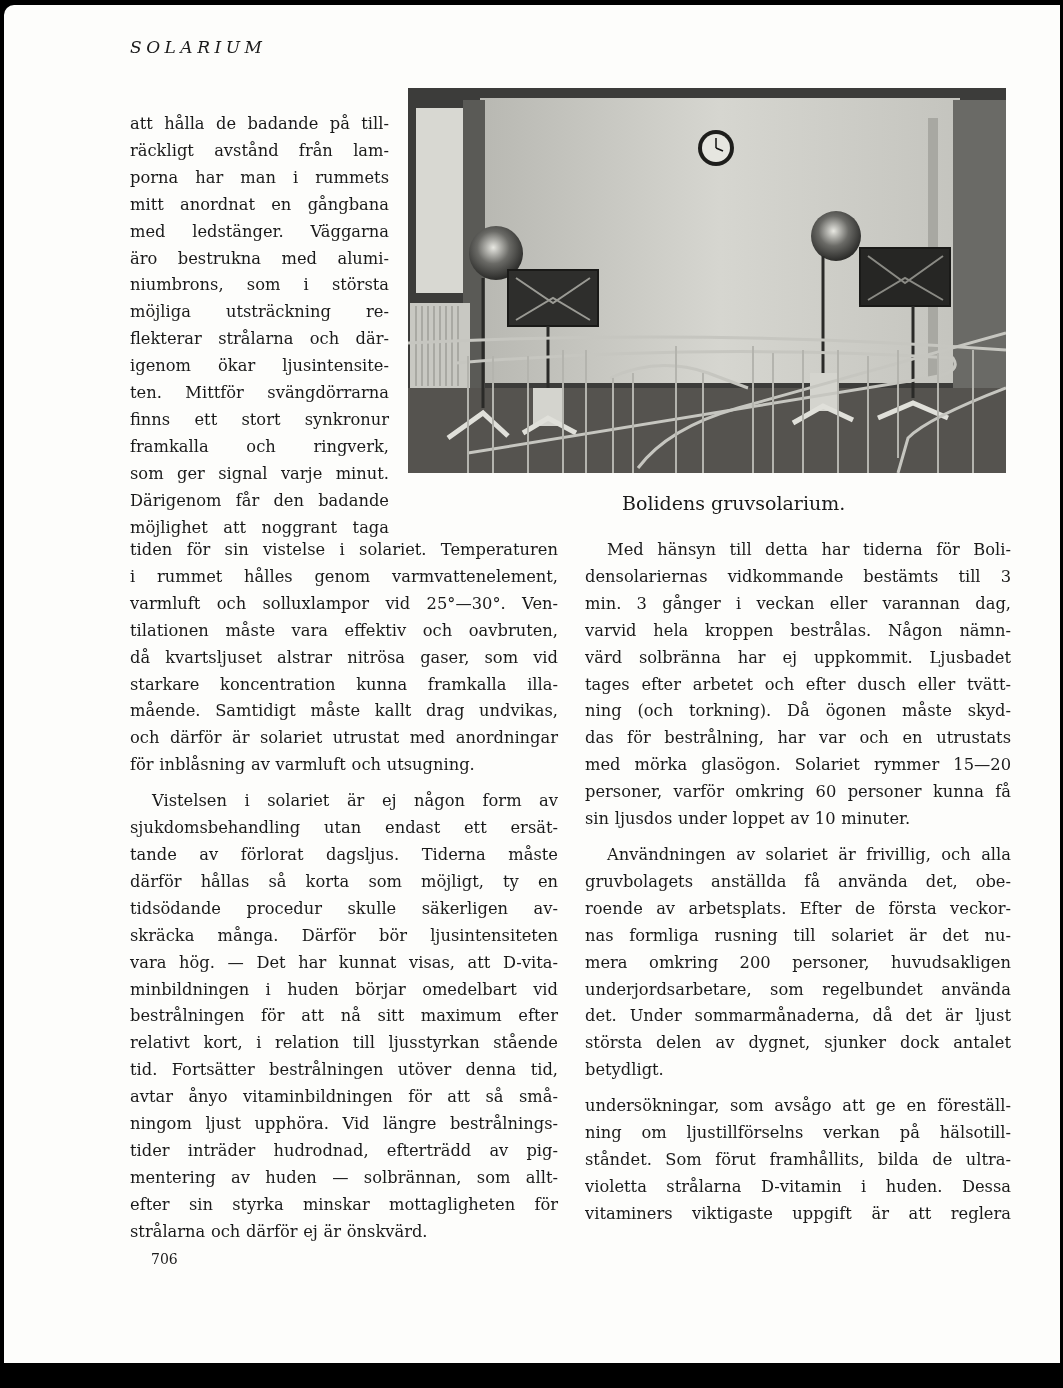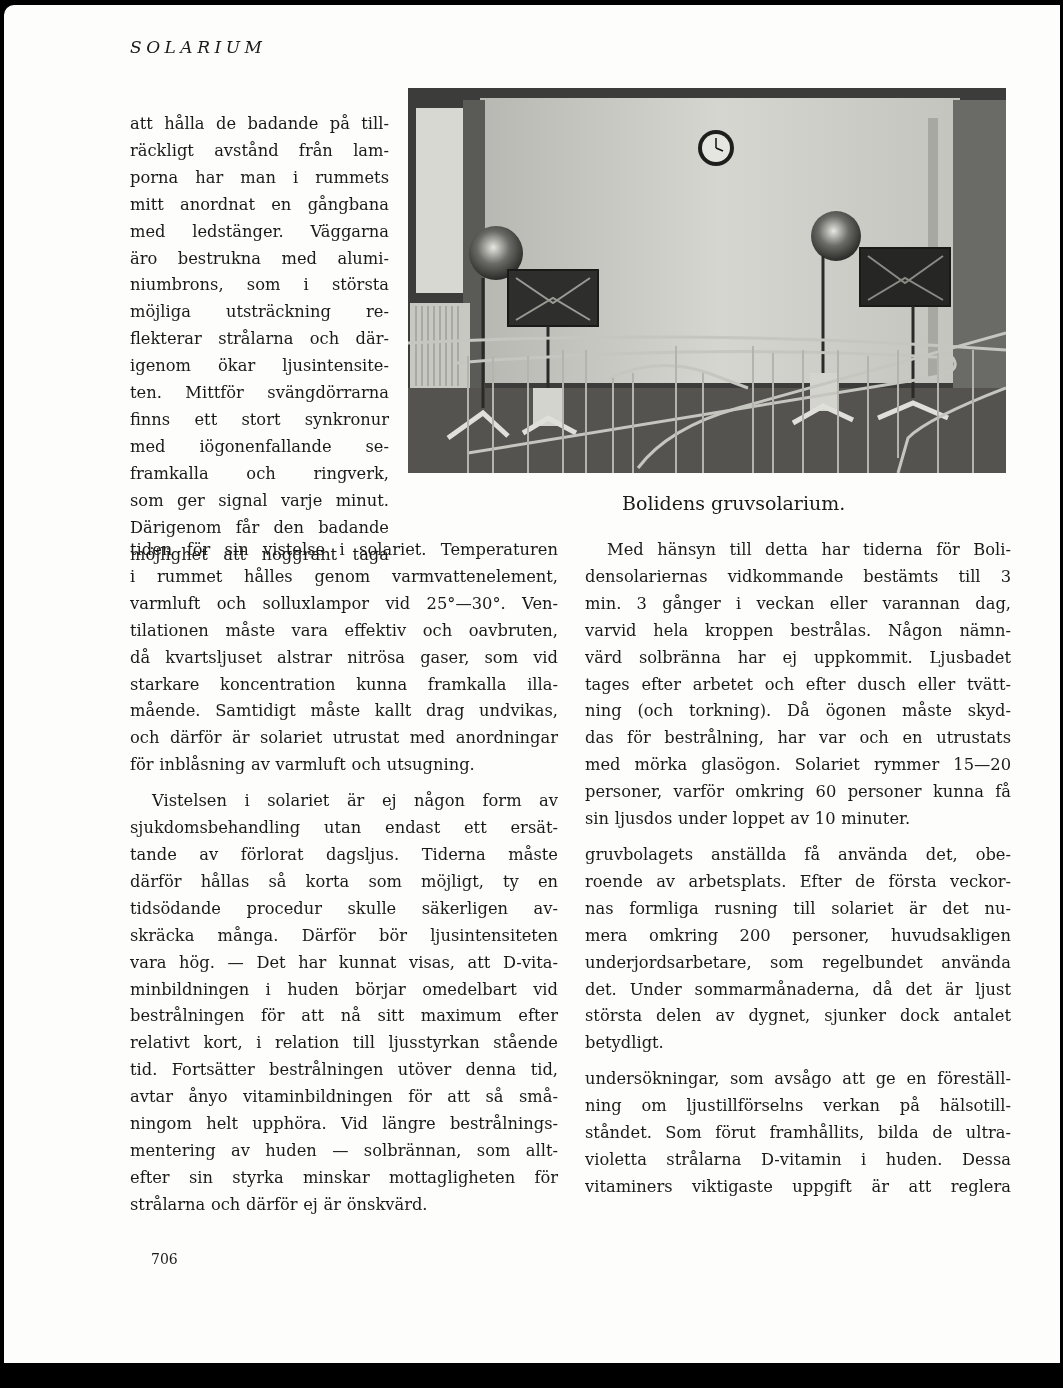--- a/index.html
+++ b/index.html
@@ -88,21 +88,20 @@
     <span class="line">porna har man i rummets</span>
     <span class="line">mitt anordnat en gångbana</span>
     <span class="line">med ledstänger. Väggarna</span>
     <span class="line">äro bestrukna med alumi-</span>
     <span class="line">niumbrons, som i största</span>
     <span class="line">möjliga utsträckning re-</span>
     <span class="line">flekterar strålarna och där-</span>
     <span class="line">igenom ökar ljusintensite-</span>
     <span class="line">ten. Mittför svängdörrarna</span>
     <span class="line">finns ett stort synkronur</span>
-    <span class="line">med iögonenfallande se-</span>
     <span class="line">framkalla och ringverk,</span>
     <span class="line">som ger signal varje minut.</span>
     <span class="line">Därigenom får den badande</span>
     <span class="line">möjlighet att noggrant taga</span>
   </div>
 
   <div class="photo">
     <svg width="598" height="385" viewBox="0 0 598 385" xmlns="http://www.w3.org/2000/svg">
       <defs>
         <linearGradient id="wall" x1="0" y1="0" x2="1" y2="0">
@@ -214,21 +213,22 @@
       <span class="line">tande av förlorat dagsljus. Tiderna måste</span>
       <span class="line">därför hållas så korta som möjligt, ty en</span>
       <span class="line">tidsödande procedur skulle säkerligen av-</span>
       <span class="line">skräcka många. Därför bör ljusintensiteten</span>
       <span class="line">vara hög. — Det har kunnat visas, att D-vita-</span>
       <span class="line">minbildningen i huden börjar omedelbart vid</span>
       <span class="line">bestrålningen för att nå sitt maximum efter</span>
       <span class="line">relativt kort, i relation till ljusstyrkan stående</span>
       <span class="line">tid. Fortsätter bestrålningen utöver denna tid,</span>
       <span class="line">avtar ånyo vitaminbildningen för att så små-</span>
-      <span class="line">ningom helt upphöra. Vid längre bestrålnings-</span>
+      <span class="line">ningom ljust upphöra. Vid längre bestrålnings-</span>
+      <span class="line">tider inträder hudrodnad, efterträdd av pig-</span>
       <span class="line">mentering av huden — solbrännan, som allt-</span>
       <span class="line">efter sin styrka minskar mottagligheten för</span>
       <span class="line last">strålarna och därför ej är önskvärd.</span>
     </div>
   </div>
 
   <div class="col-right text">
     <div>
       <span class="line indent">Med hänsyn till detta har tiderna för Boli-</span>
       <span class="line">densolariernas vidkommande bestämts till 3</span>
@@ -237,20 +237,21 @@
       <span class="line">värd solbränna har ej uppkommit. Ljusbadet</span>
       <span class="line">tages efter arbetet och efter dusch eller tvätt-</span>
       <span class="line">ning (och torkning). Då ögonen måste skyd-</span>
       <span class="line">das för bestrålning, har var och en utrustats</span>
       <span class="line">med mörka glasögon. Solariet rymmer 15—20</span>
       <span class="line">personer, varför omkring 60 personer kunna få</span>
       <span class="line last">sin ljusdos under loppet av 10 minuter.</span>
     </div>
     <div class="para-gap"></div>
     <div>
+      <span class="line indent">Användningen av solariet är frivillig, och alla</span>
       <span class="line">gruvbolagets anställda få använda det, obe-</span>
       <span class="line">roende av arbetsplats. Efter de första veckor-</span>
       <span class="line">nas formliga rusning till solariet är det nu-</span>
       <span class="line">mera omkring 200 personer, huvudsakligen</span>
       <span class="line">underjordsarbetare, som regelbundet använda</span>
       <span class="line">det. Under sommarmånaderna, då det är ljust</span>
       <span class="line">största delen av dygnet, sjunker dock antalet</span>
       <span class="line last">betydligt.</span>
     </div>
     <div class="para-gap"></div>

